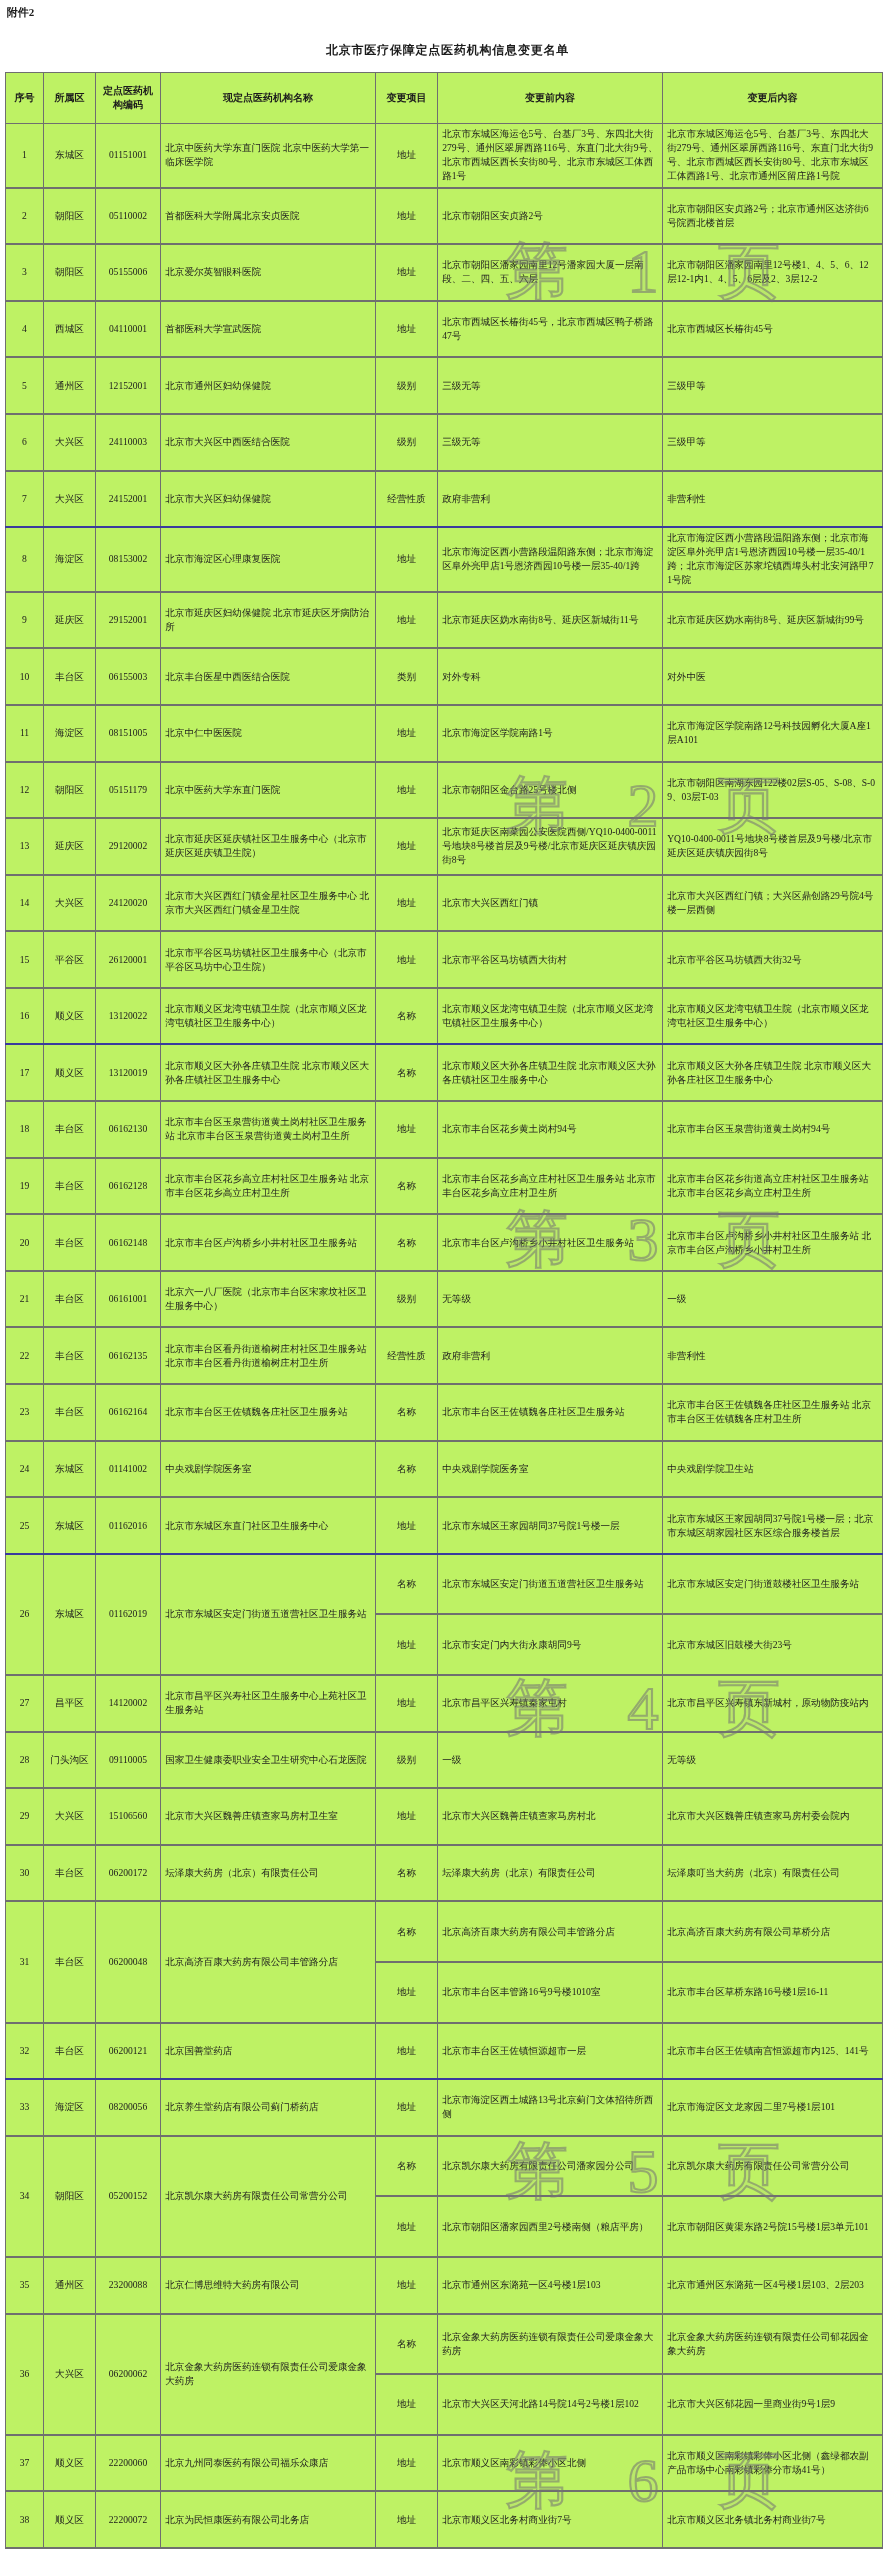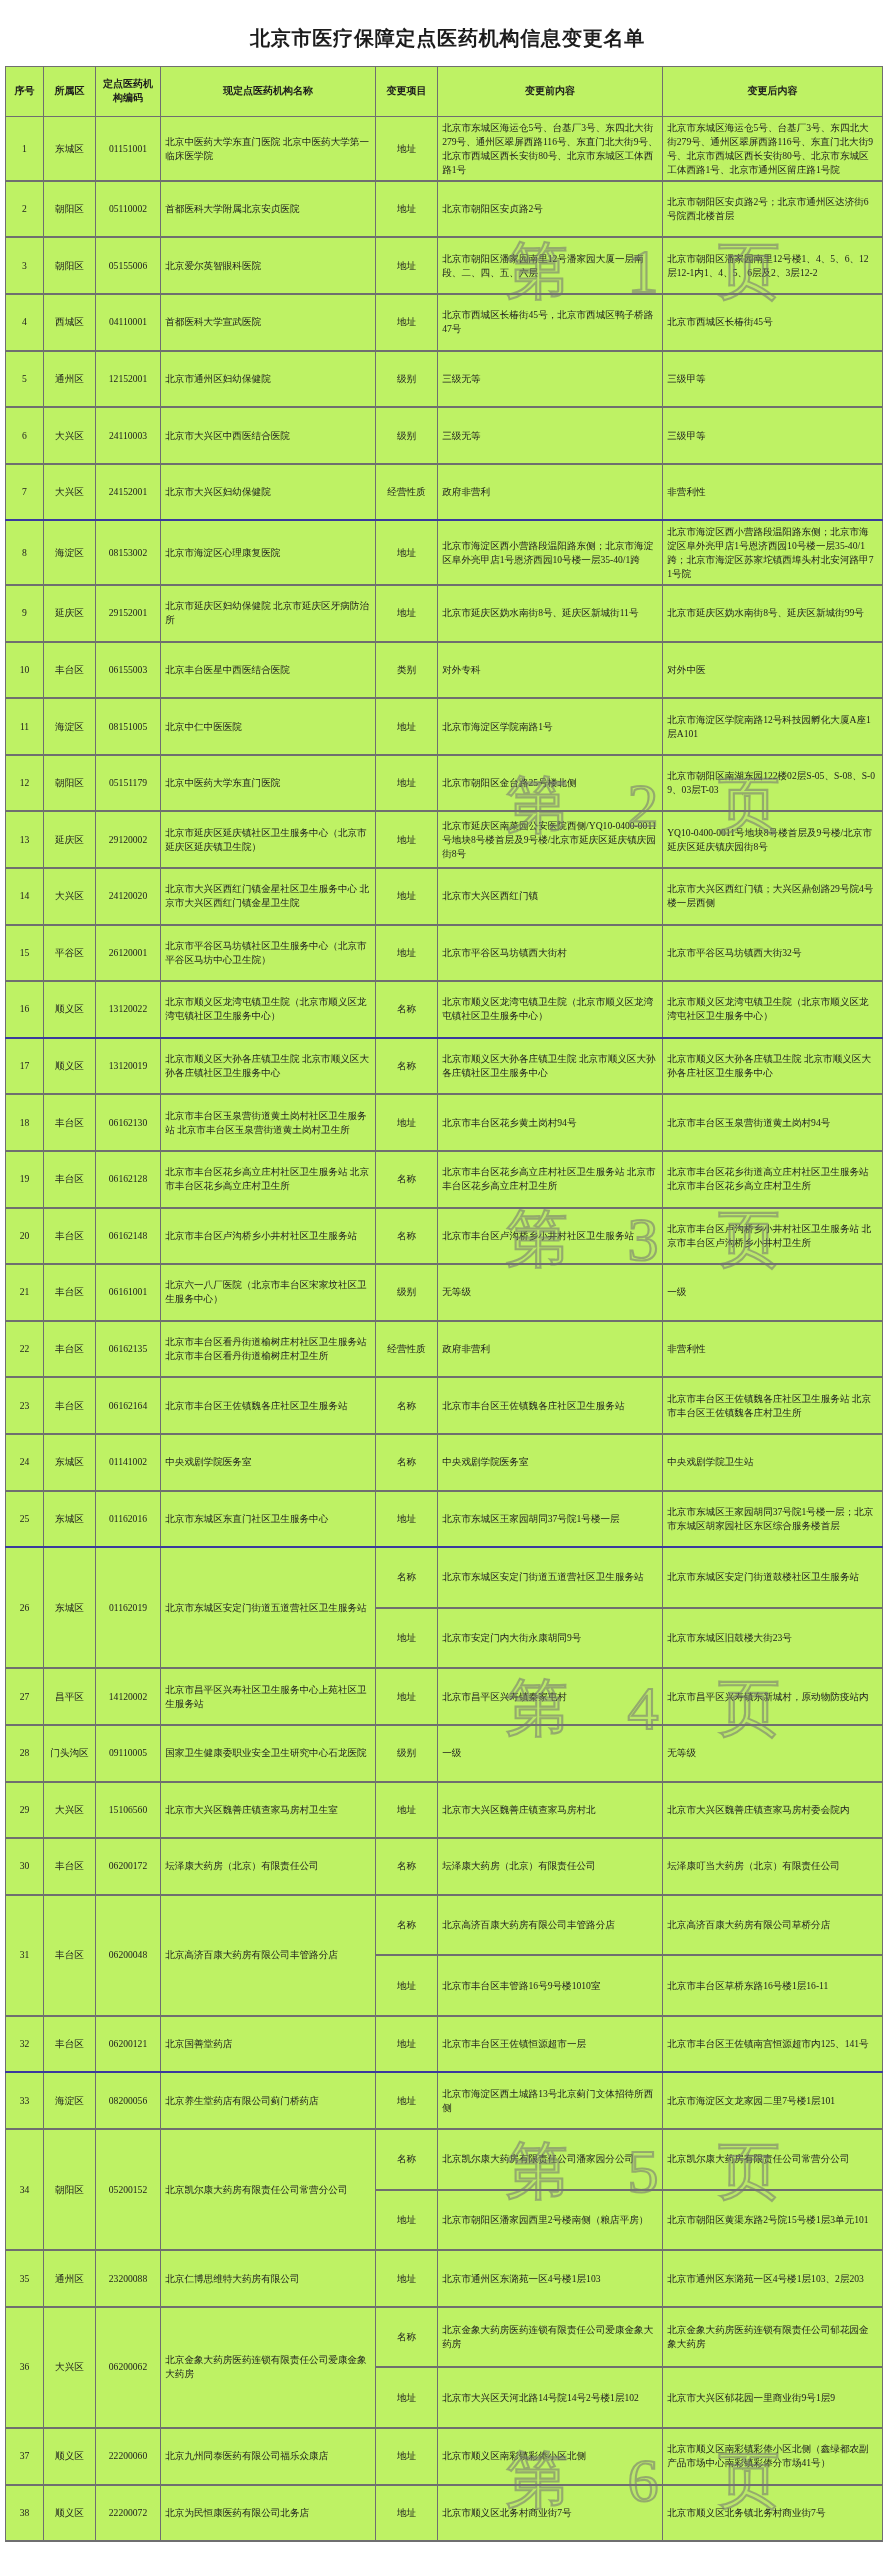--- a/index.html
+++ b/index.html
@@ -1,19 +1,19 @@
 <!DOCTYPE html>
 <html style="font-size:13.4px"><head>
 <meta charset="utf-8">
 <style>
   html,body{margin:0;padding:0;background:#ffffff;}
   body{font-family:"Liberation Serif","DejaVu Serif",serif;color:#1c1c1c;}
   .page{position:relative;width:885px;margin:0;padding:3.3px 3.3px 6.7px 5px;background:#fff;}
   .attachment{font-size:11px;font-weight:700;margin:1.7px 0 0 1.7px;}
-  .title{font-size:20px;font-weight:700;text-align:center;margin:22px 0 13.4px 0;letter-spacing:0.8px;}
+  .title{font-size:12px;font-weight:700;text-align:center;margin:22px 0 13.4px 0;letter-spacing:0.8px;}
   table.grid{border-collapse:collapse;table-layout:fixed;width:878px;background:#bef264;}
   table.grid th,table.grid td{
     border:0.8px solid #6f6f6f;
     border-bottom:2.5px double #6f6f6f;
     font-size:9.6px;line-height:14px;
     padding:3.3px 4.2px;vertical-align:middle;
     word-break:break-all;
   }
   table.grid th{
     border-bottom:0.8px solid #6f6f6f;
@@ -32,20 +32,21 @@
     pointer-events:none;z-index:5;
   }
   @supports (-webkit-text-stroke: 1px black){
     .watermark{color:rgba(160,160,160,0.10);-webkit-text-stroke:2.1px rgba(115,115,115,0.55);}
   }
 </style>
 </head>
 <body>
 
 <div class="page">
+  <div class="attachment">附件2</div>
   <div class="title">北京市医疗保障定点医药机构信息变更名单</div>
 
   <table class="grid">
     <colgroup>
       <col style="width:38px">
         <col style="width:52px">
         <col style="width:65px">
       <col style="width:215px">
         <col style="width:62px">
         <col style="width:225px">

